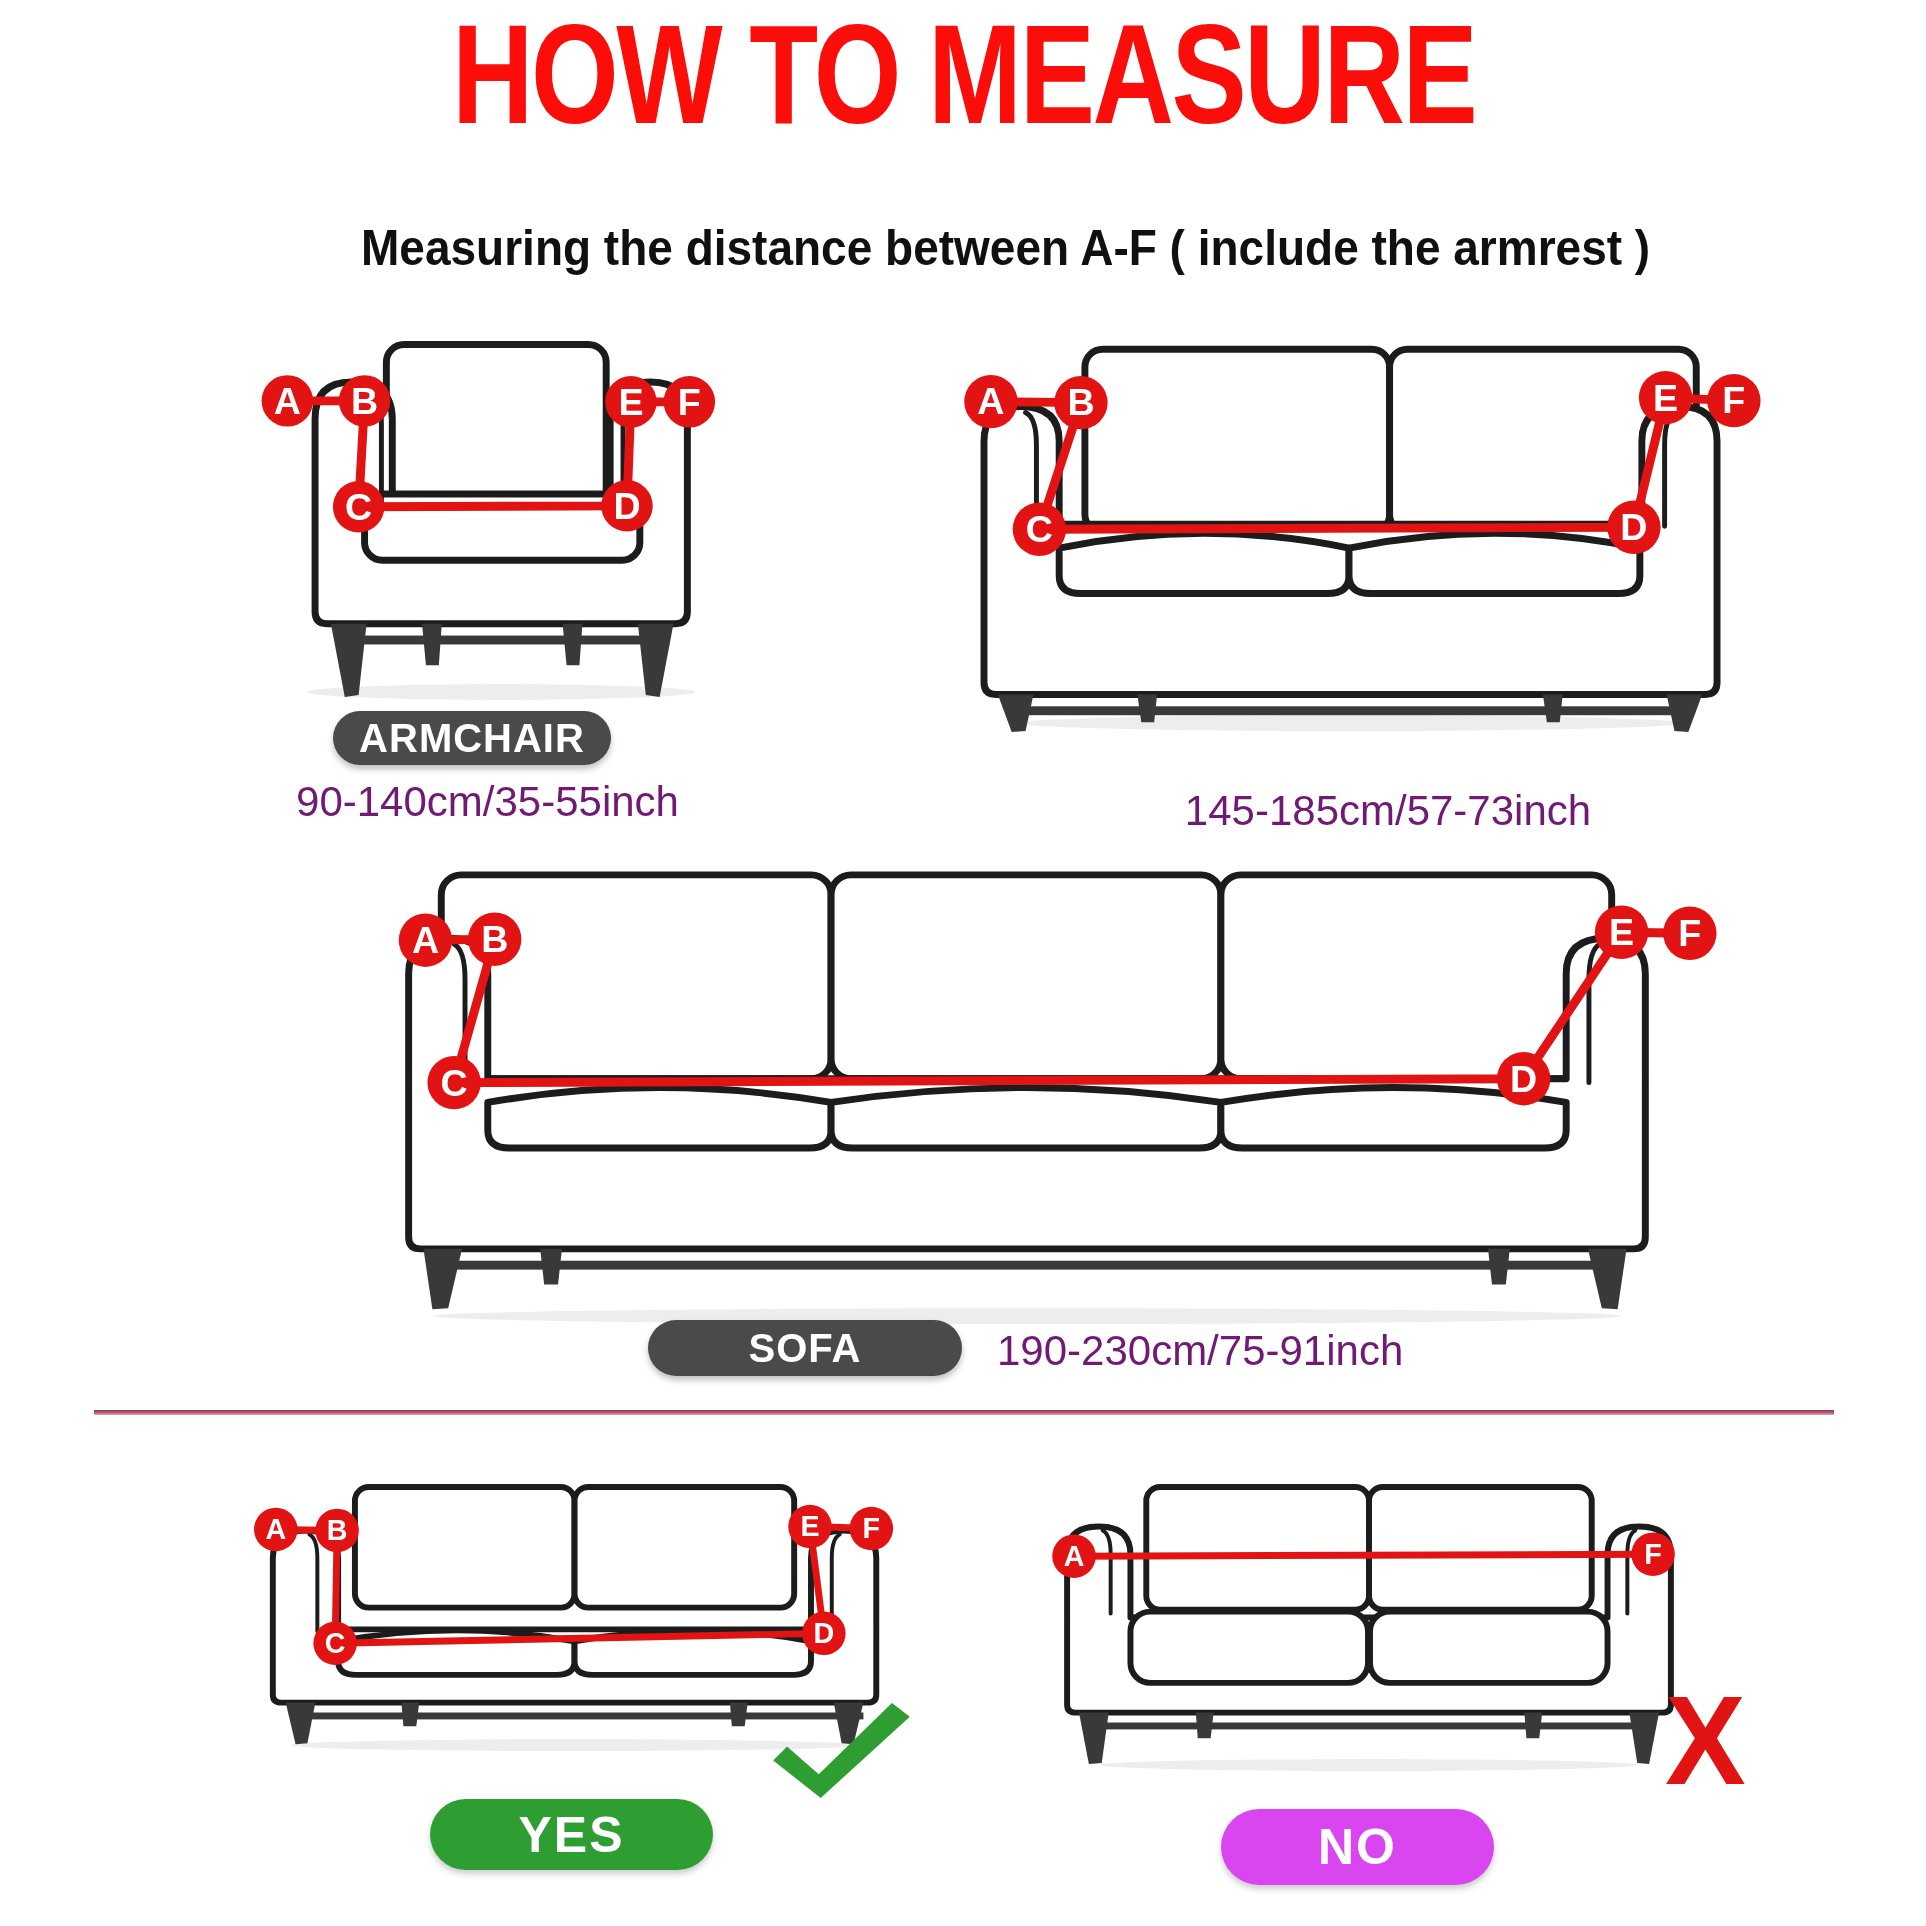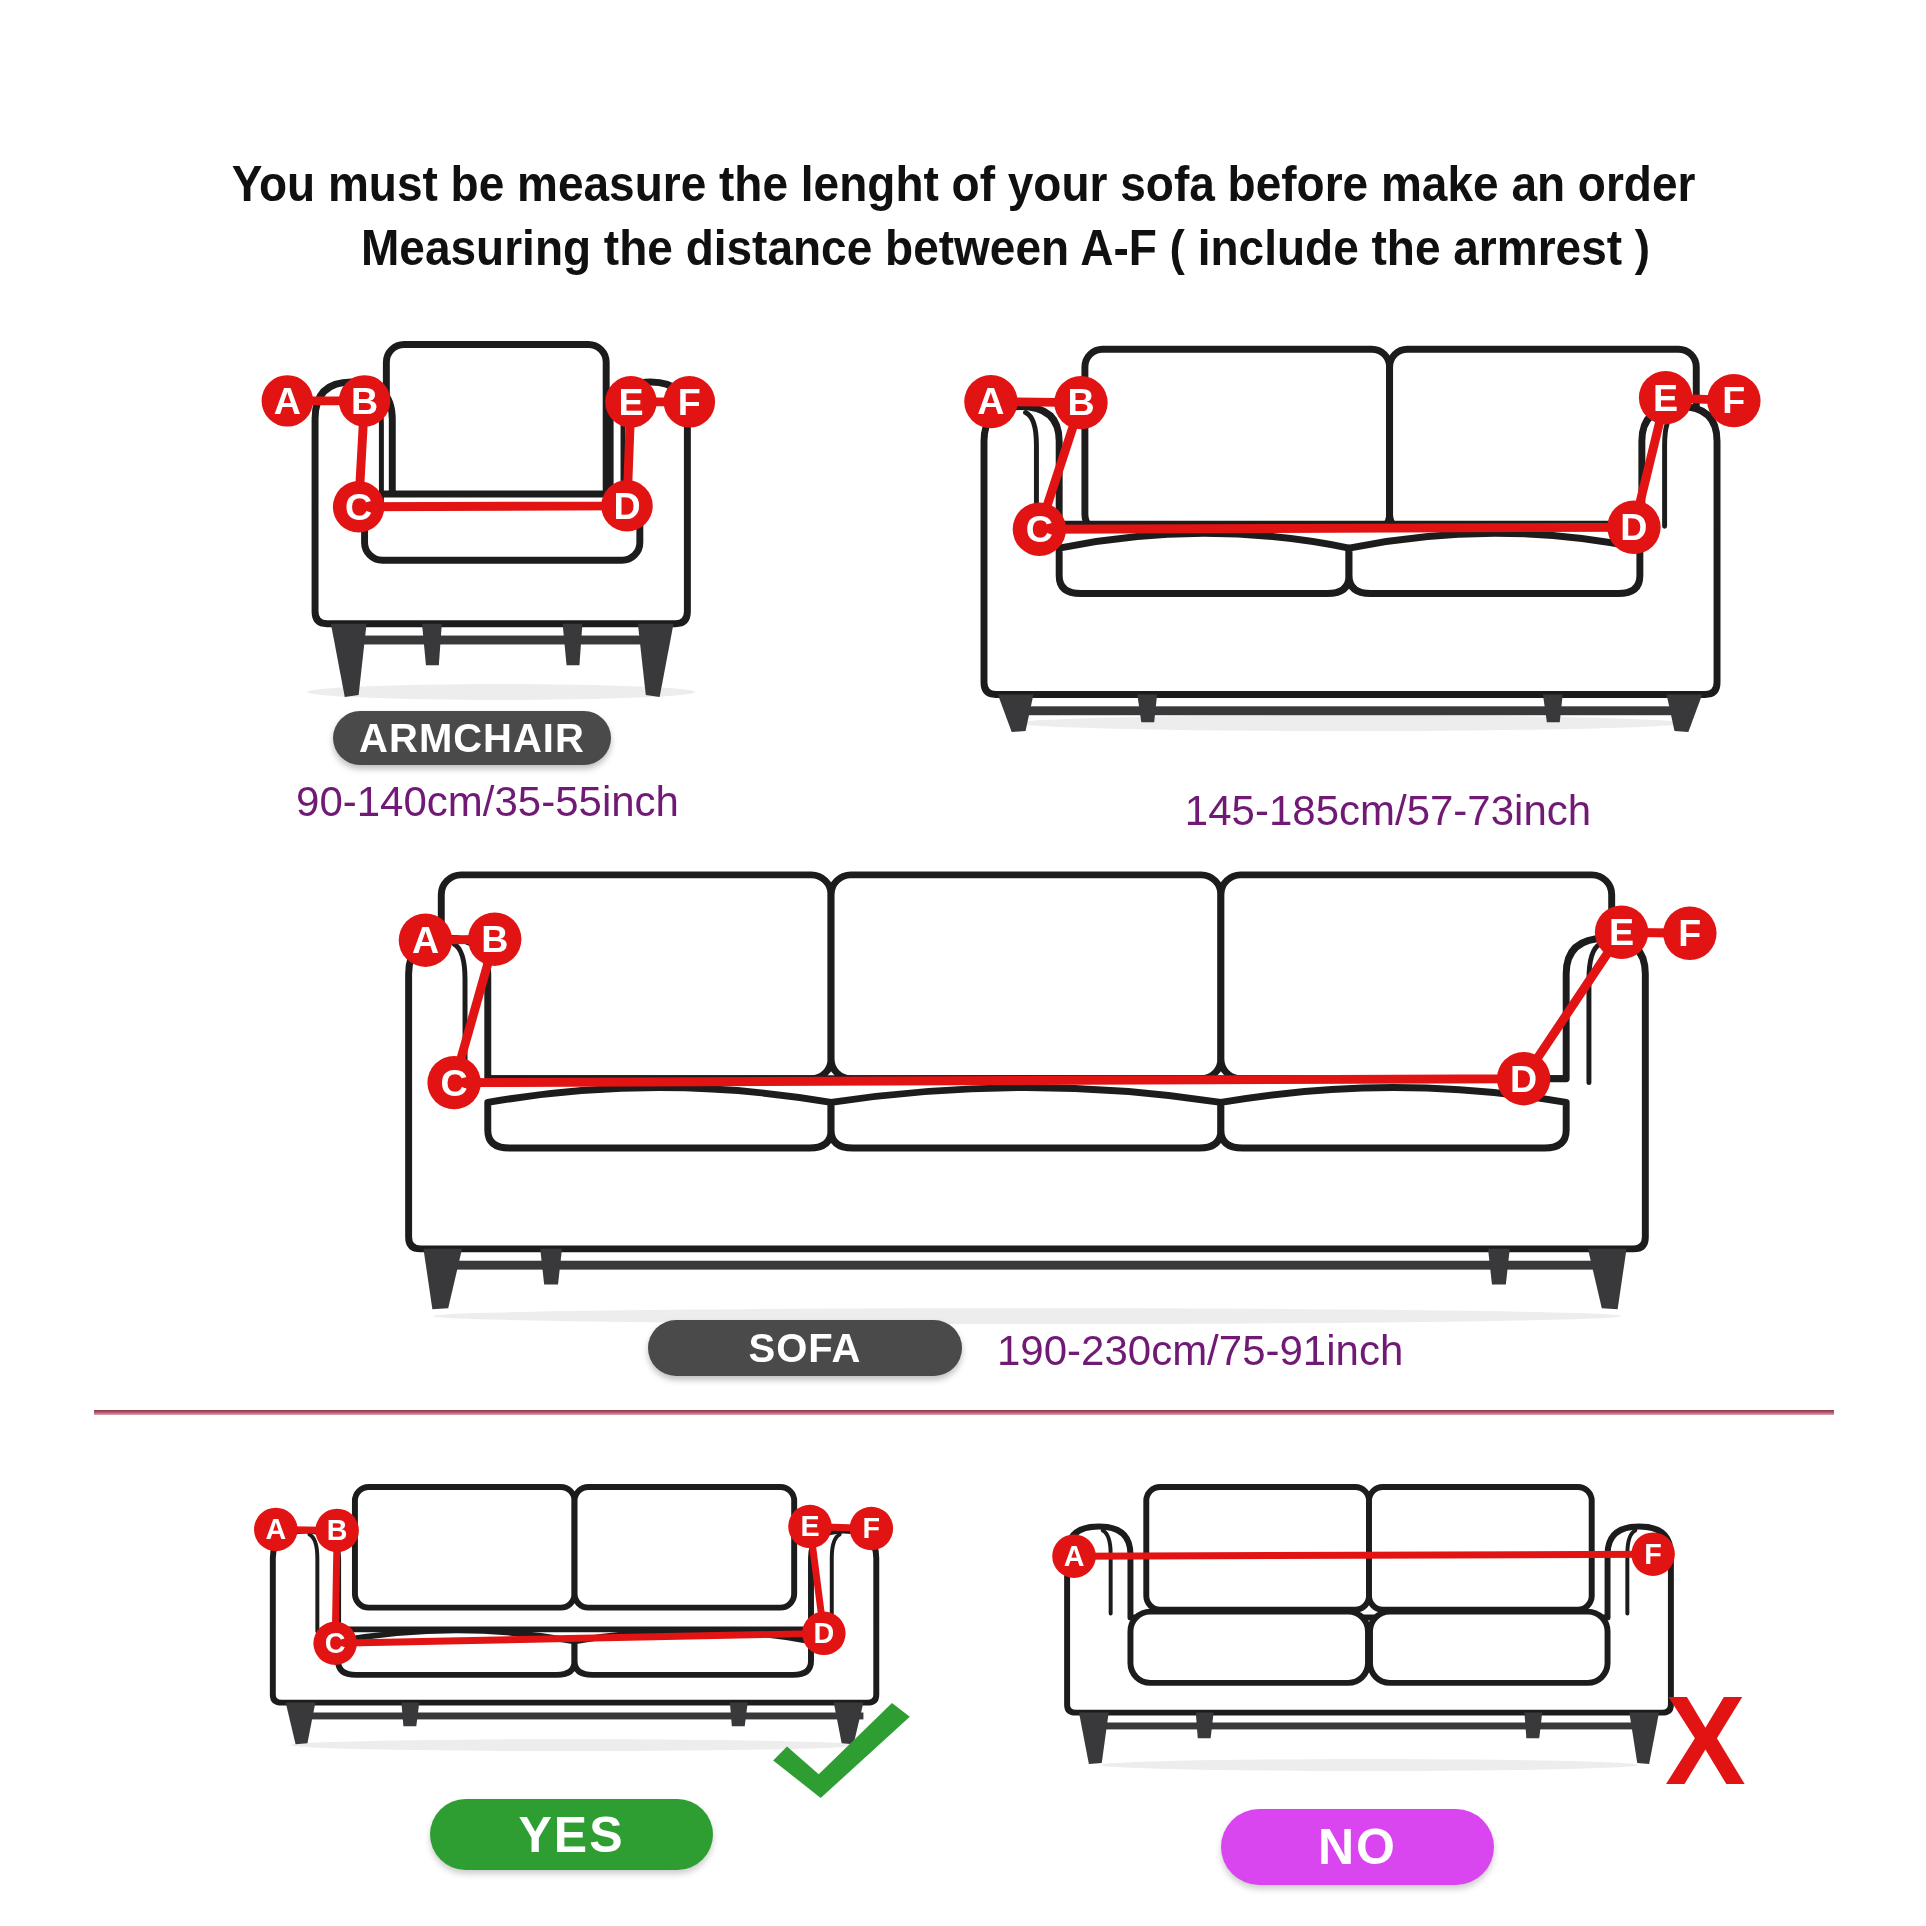--- a/index.html
+++ b/index.html
@@ -47,22 +47,22 @@
   #pill-no{left:1221px;top:1809px;width:273px;height:76px;background:#d946ef;border-radius:38px;}
 
   #x-mark{position:absolute;left:1665px;top:1683px;color:#e21313;font-weight:bold;font-size:121px;
           line-height:109px;transform:scaleY(1.05);transform-origin:top;}
 </style>
 </head>
 <body>
 
 <div id="page">
 
-  <div id="subtitle1" class="center-wrap subtitle">
-    <span class="squeeze">You must be measure the lenght of your sofa before make an order</span>
+  <div id="title" class="center-wrap">
+    <span class="squeeze">HOW TO MEASURE</span>
   </div>
   <div id="subtitle2" class="center-wrap subtitle">
     <span class="squeeze">Measuring the distance between A-F ( include the armrest )</span>
   </div>
 
   <svg style="left:220px;top:275px;" width="505" height="428" viewBox="0 0 510 432">
     <g>
       <ellipse class="shadow" cx="284" cy="421" rx="196" ry="8"></ellipse>
       <rect class="ln" x="168" y="70" width="222" height="170" rx="18"></rect>
       <path class="ln" d="M96,340 V145 Q96,108 133,108 Q174,108 174,146 V228 H394 V146 Q394,108 435,108 Q472,108 472,145 V340 Q472,352 460,352 H108 Q96,352 96,340 Z"></path>

